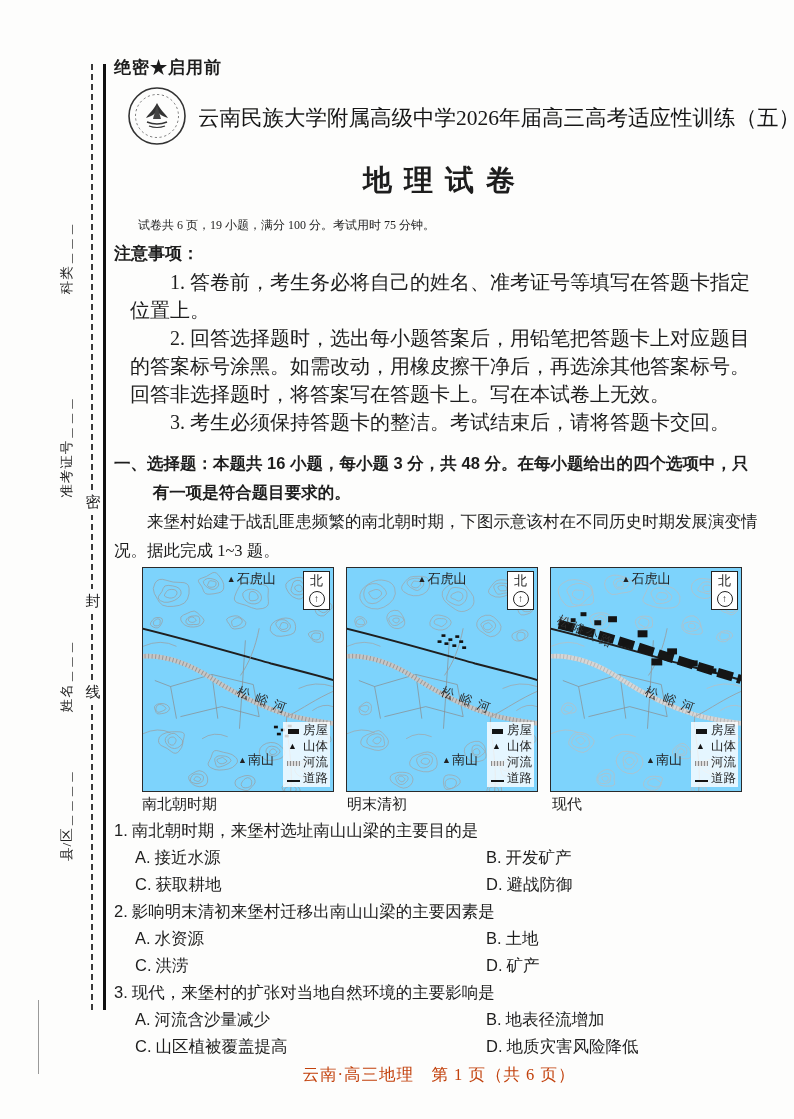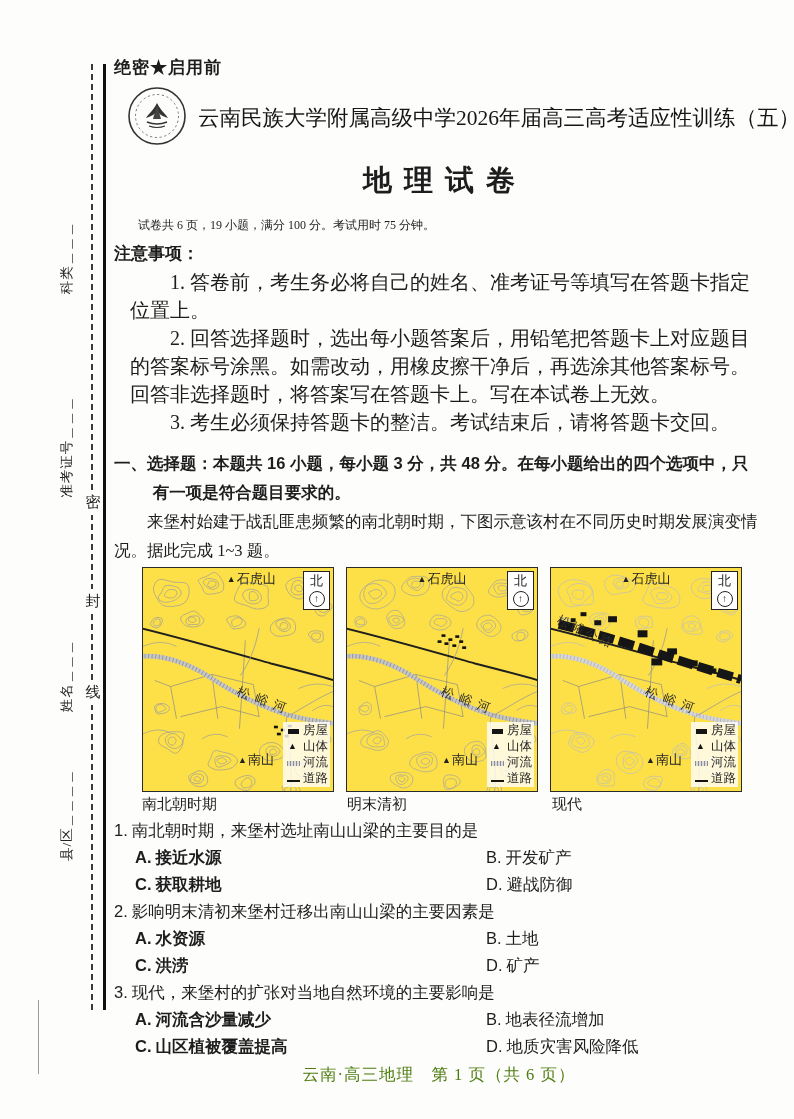--- a/index.html
+++ b/index.html
@@ -45,21 +45,21 @@
   .sec-heading{
     margin-top:13px;font-size:16.5px;font-weight:bold;line-height:29px;
     padding-left:2.35em;text-indent:-2.35em;
   }
   .passage{font-size:16.5px;line-height:29px;text-indent:2em;}
 
   
   .figure{margin-left:28px;margin-top:2px;}
   .maps-row{display:flex;gap:12px;}
   .map{
-    position:relative;width:190px;height:223px;border:1.5px solid #2a2a2a;background:#fde047;
+    position:relative;width:190px;height:223px;border:1.5px solid #2a2a2a;background:#7dd3fc;
     box-sizing:content-box;overflow:hidden;
   }
   .map svg{position:absolute;inset:0;width:100%;height:100%;}
   .maplabel{position:absolute;font-size:13px;color:#222;white-space:nowrap;font-family:"Liberation Sans",sans-serif;}
   .tri{font-size:9px;vertical-align:1px;margin-right:1px;}
   .peak-top{left:50%;top:2px;transform:translateX(-50%);}
   .map-0 .peak-top{left:57%;}
   .peak-bottom{left:50%;top:183px;}
   .riverlabel{left:49%;top:124px;transform:rotate(20deg);letter-spacing:6px;font-size:13px;color:#2d2d2d;}
   .roadlabel{left:4px;top:56px;transform:rotate(24deg);letter-spacing:3px;font-size:12.5px;color:#2d2d2d;}
@@ -83,27 +83,27 @@
   .sym-river{width:13px;height:5px;margin-left:1px;background:repeating-linear-gradient(90deg,#8c8c8c 0 1px,#ddd 1px 3px);}
   .sym-road{width:13px;height:2.5px;background:#141414;margin-left:1px;}
   .caption-row{display:flex;gap:12px;margin-top:3px;}
   .caption{width:193px;font-size:15px;color:#1c1c1c;}
 
   
   .questions{margin-top:3px;}
   .qstem{font-size:16.5px;line-height:27px;}
   .optrow{display:flex;line-height:27px;font-size:16.5px;}
   .opt{padding-left:21px;box-sizing:border-box;}
-  .opt-l{width:54%;font-weight:bold;}
+  .opt-l{width:54%;}
   .opt-r{width:46%;}
   .okey{margin-right:4px;}
 
   .footer{
     margin-top:4px;text-align:center;font-family:"Liberation Serif",serif;
-    font-size:16.5px;color:#4d7c0f;letter-spacing:1px;
+    font-size:16.5px;color:#c2410c;letter-spacing:1px;
   }
 </style>
 </head>
 <body>
 
 <div class="page">
 
   <div class="seal-dashed"></div>
   <div class="seal-solid"></div>
   <div class="edge-artifact"></div>

